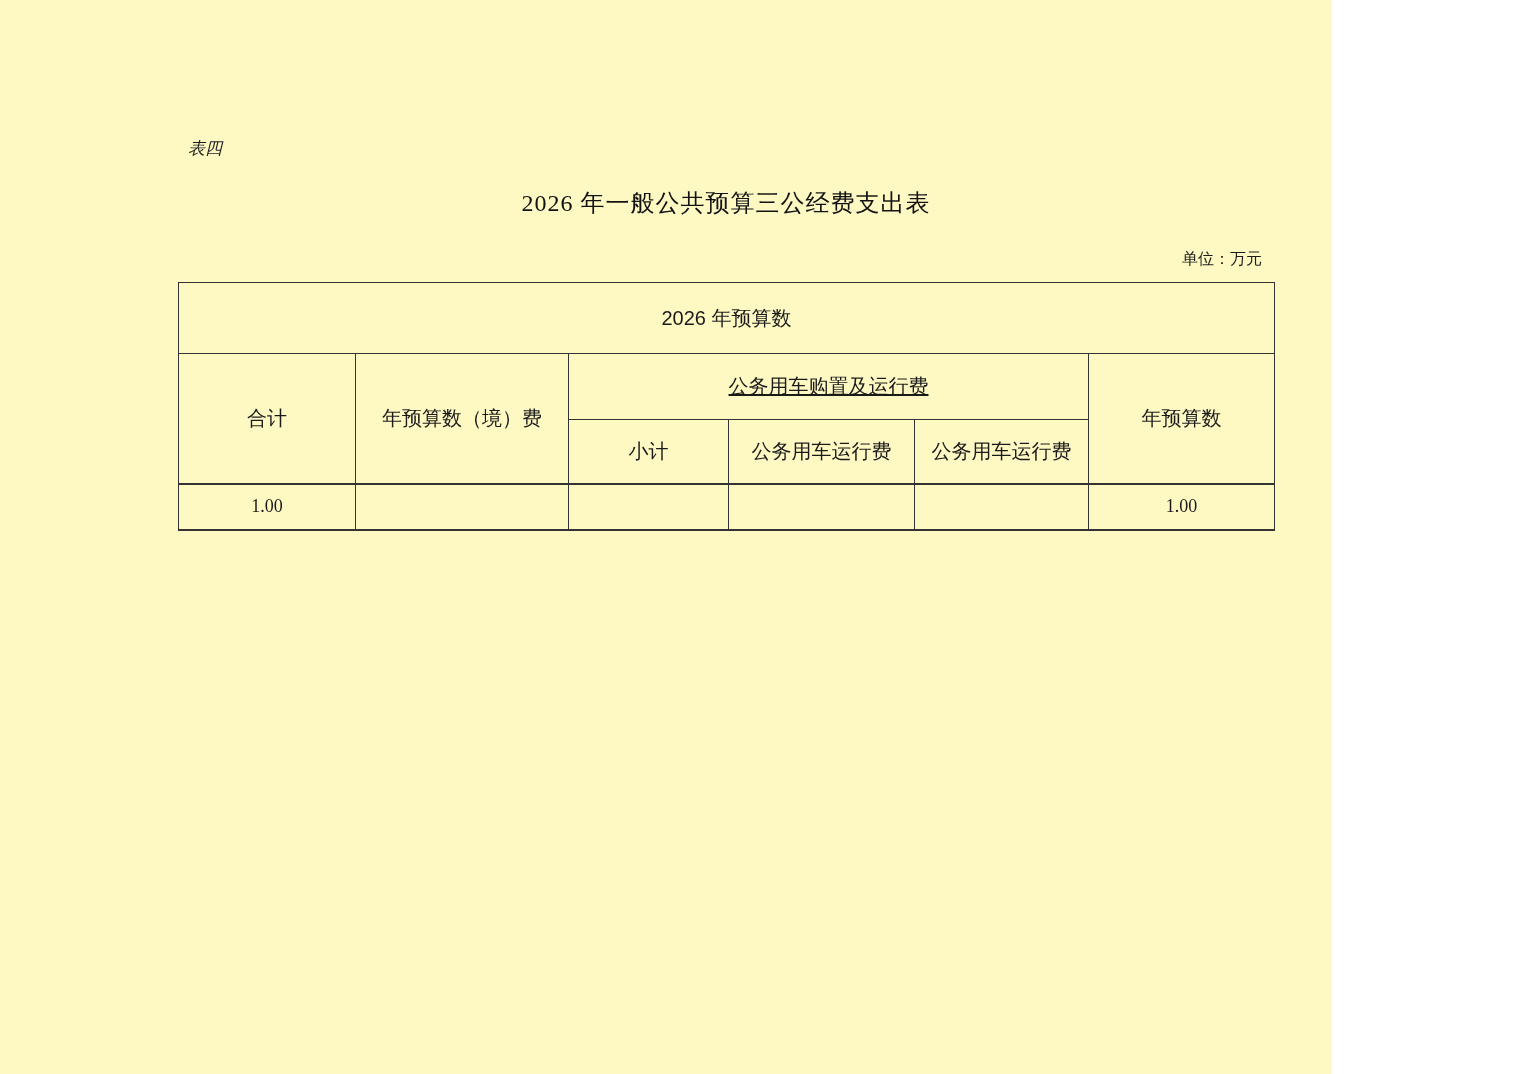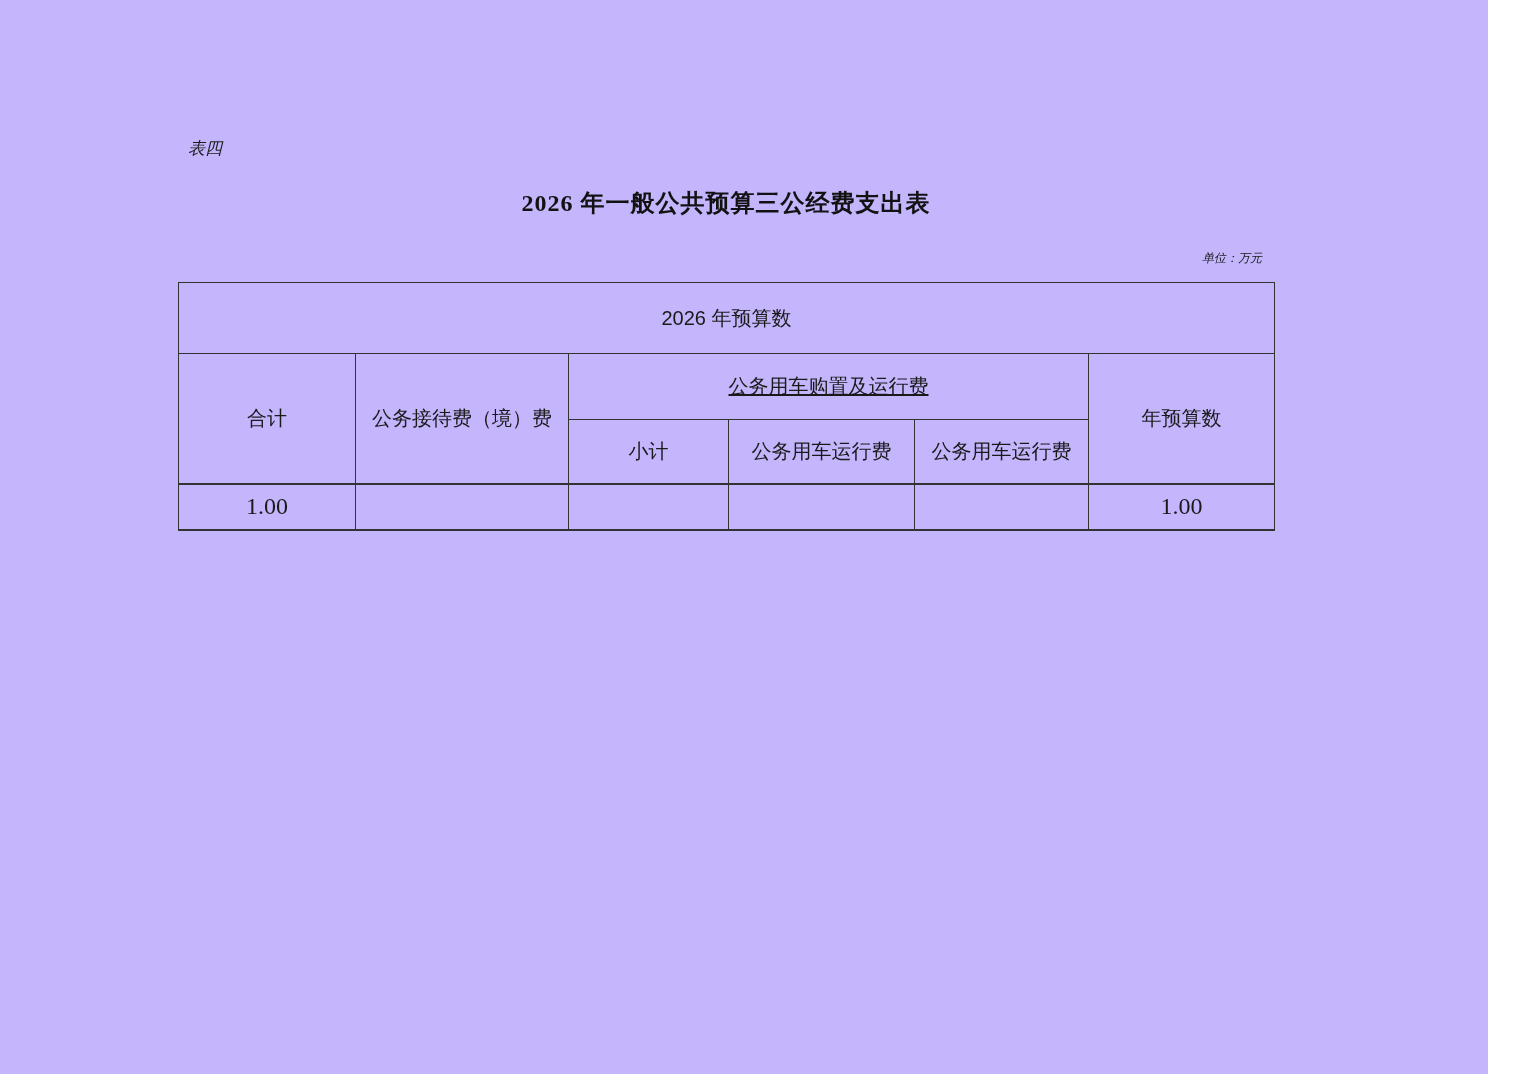--- a/index.html
+++ b/index.html
@@ -3,55 +3,54 @@
 <meta charset="utf-8">
 <style>
   * { margin: 0; padding: 0; box-sizing: border-box; }
   html, body {
     background: #ffffff;
     font-family: "Liberation Serif", serif;
     color: #111111;
   }
   .page {
     position: relative;
-    width: 1488px;
+    width: 1332px;
     height: 1074px;
-    background: #c4b5fd;
+    background: #fef9c3;
     overflow: hidden;
   }
   .content {
     width: 1096px;
     margin-left: 178px;
   }
   .table-label {
     margin-top: 138px;
     padding-left: 10px;
     font-family: "Liberation Serif", serif;
     font-style: italic;
     font-size: 17px;
     line-height: 22px;
     color: #1c1c1c;
   }
   .doc-title {
     margin-top: 28px;
     text-align: center;
     font-family: "Liberation Serif", serif;
-    font-weight: bold;
+    font-weight: normal;
     font-size: 24px;
     line-height: 30px;
     color: #121212;
     letter-spacing: 1px;
   }
   .unit-note {
     margin-top: 30px;
     padding-right: 12px;
     text-align: right;
     font-family: "Liberation Serif", serif;
-    font-style: italic;
-    font-size: 12px;
+    font-size: 16px;
     line-height: 21px;
     color: #1c1c1c;
   }
   table.budget-table {
     margin-top: 13px;
     width: 1096px;
     border-collapse: collapse;
     table-layout: fixed;
   }
   table.budget-table td {
@@ -66,21 +65,21 @@
   }
   tr.row-spanner td { height: 71px; }
   tr.row-head1 td.group-cell { height: 66px; text-decoration: underline; }
   tr.row-head2 td { height: 64px; margin-left: 8px; }
   tr.row-data td {
     height: 46px;
     border-top: 2px solid #333333;
     border-bottom: 2px solid #333333;
     font-family: "Liberation Serif", serif;
     font-weight: normal;
-    font-size: 24px;
+    font-size: 18px;
   }
 </style>
 </head>
 <body>
 
 <div class="page">
   <div class="content">
 
     <div class="table-label">表四</div>
 
@@ -96,21 +95,21 @@
         <col style="width:186px">
         <col style="width:174px">
         <col style="width:186px">
       </colgroup>
       <tbody>
         <tr class="row-spanner">
           <td colspan="6">2026 年预算数</td>
         </tr>
         <tr class="row-head1">
           <td rowspan="2">合计</td>
-          <td rowspan="2">公务接待费（境）费</td>
+          <td rowspan="2">年预算数（境）费</td>
           <td colspan="3" class="group-cell">公务用车购置及运行费</td>
           <td rowspan="2">年预算数</td>
         </tr>
         <tr class="row-head2">
           <td>小计</td>
           <td>公务用车运行费</td>
           <td>公务用车运行费</td>
         </tr>
         <tr class="row-data">
           <td>1.00</td>

